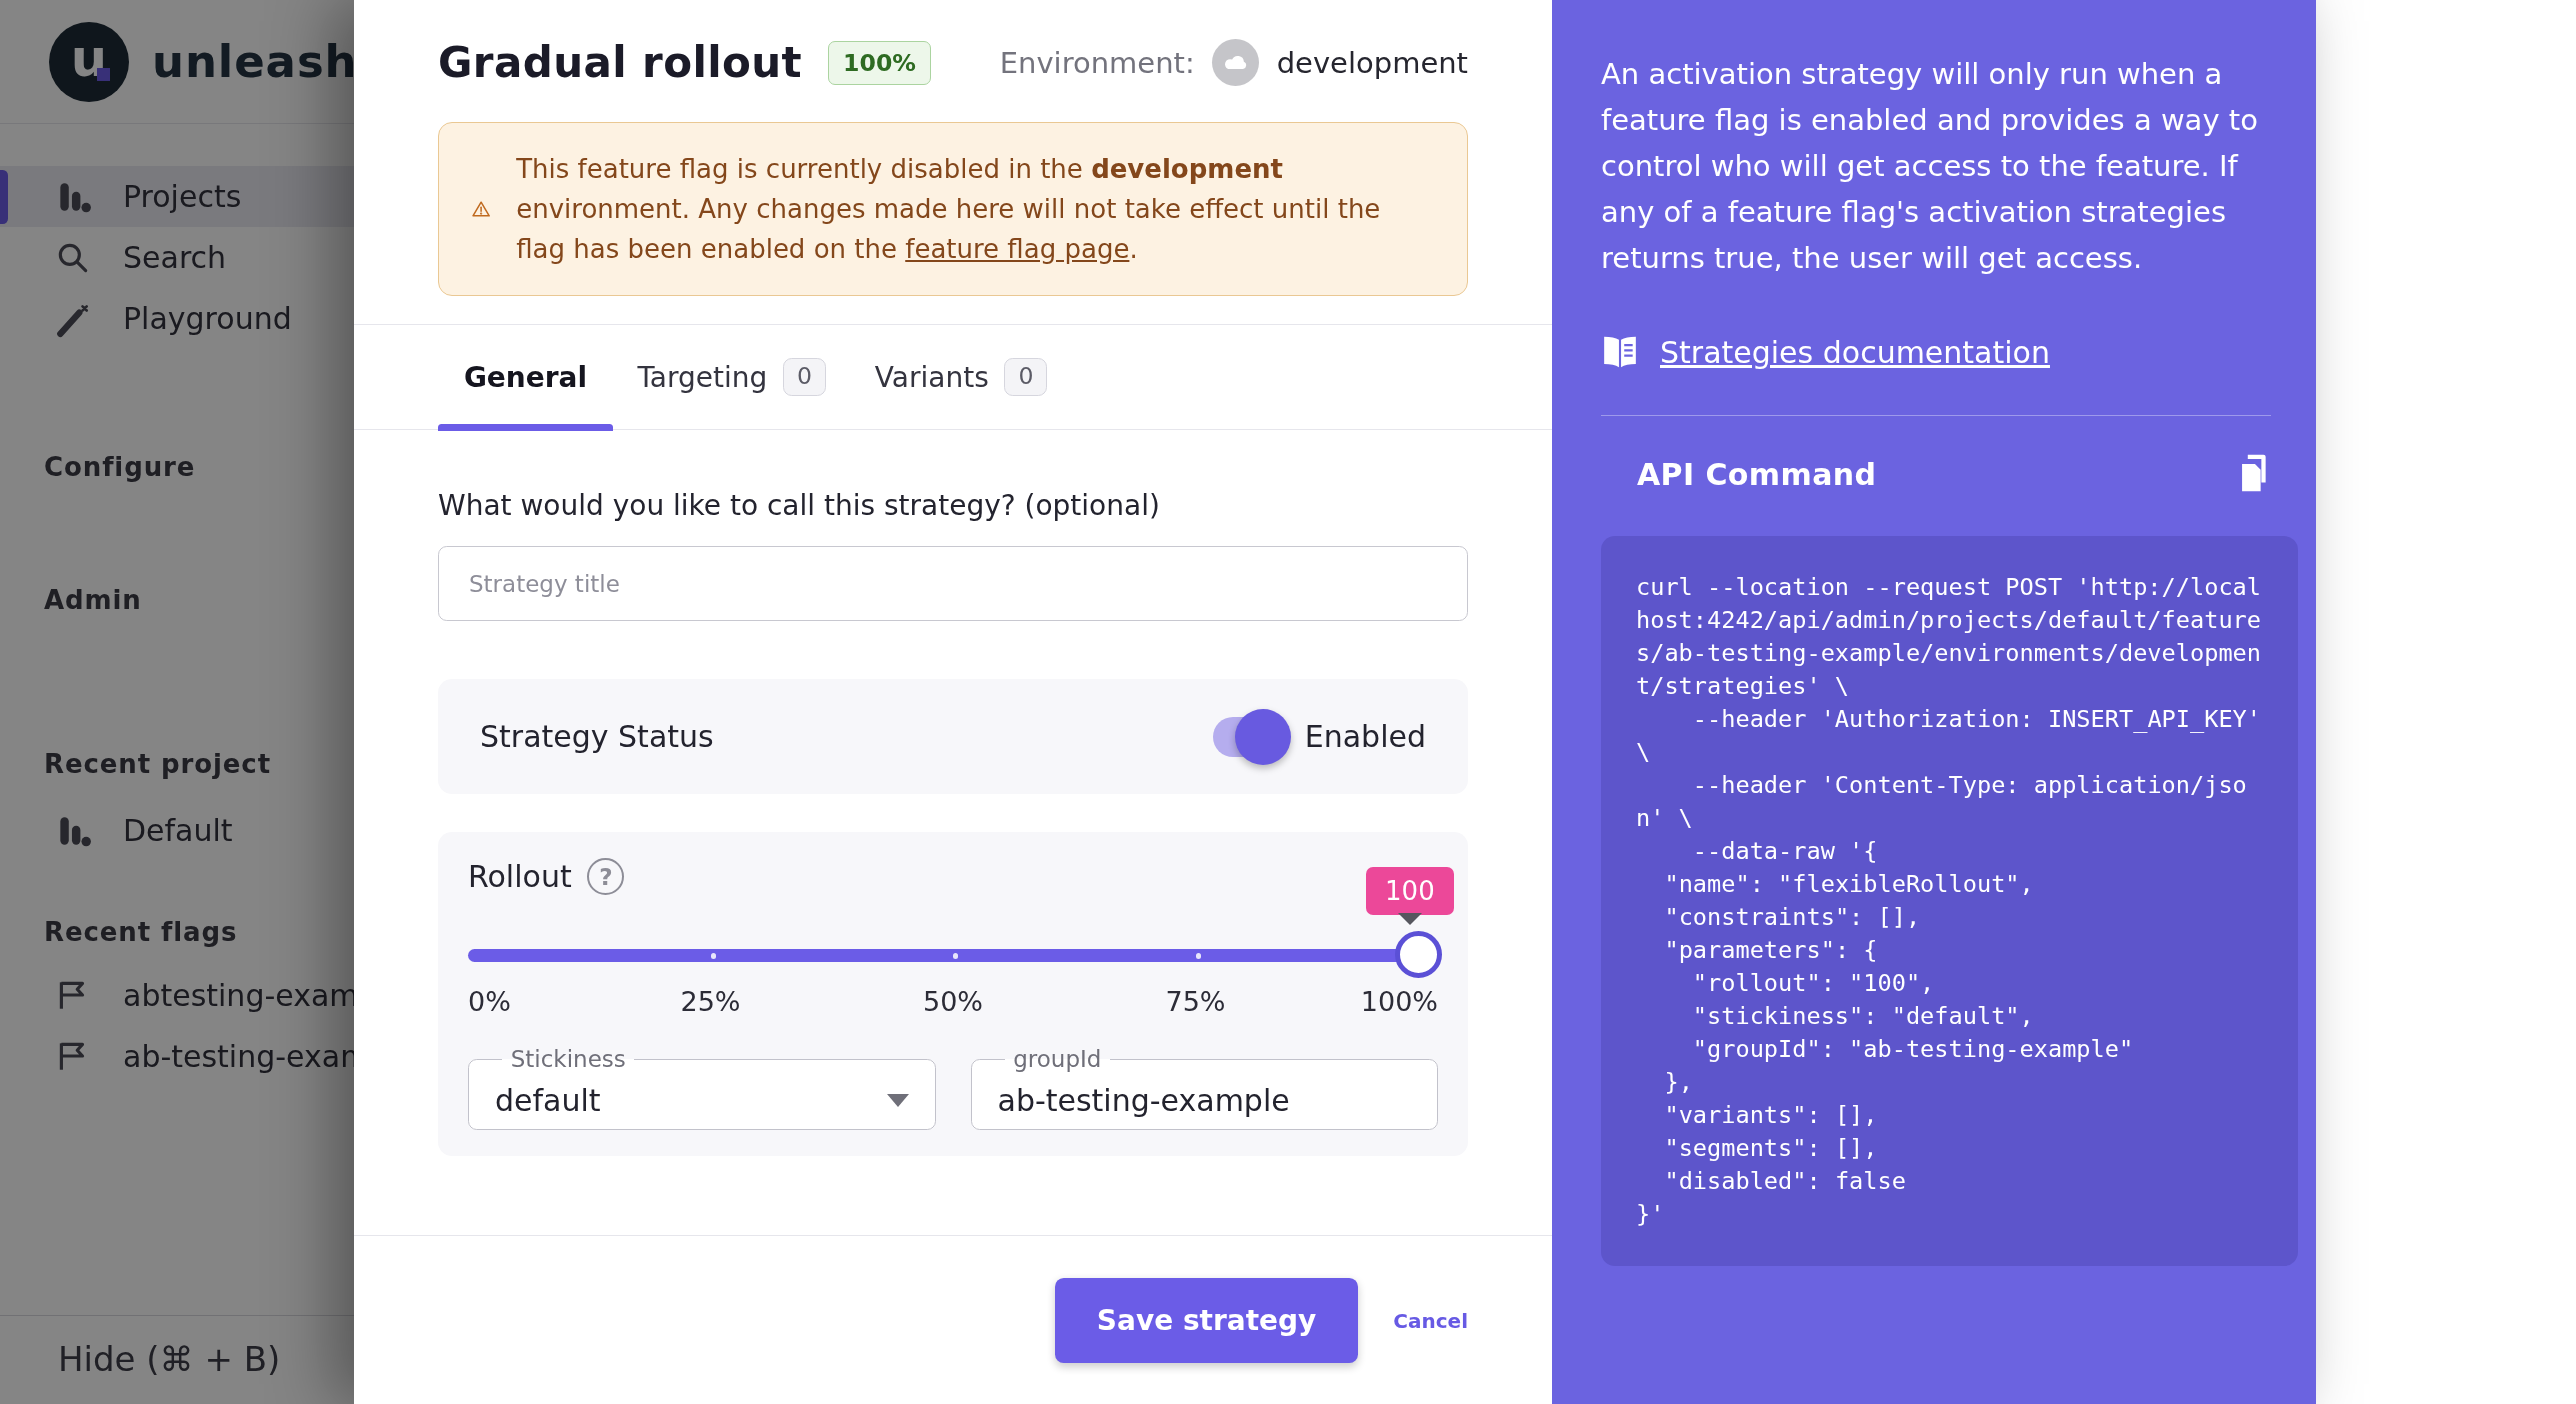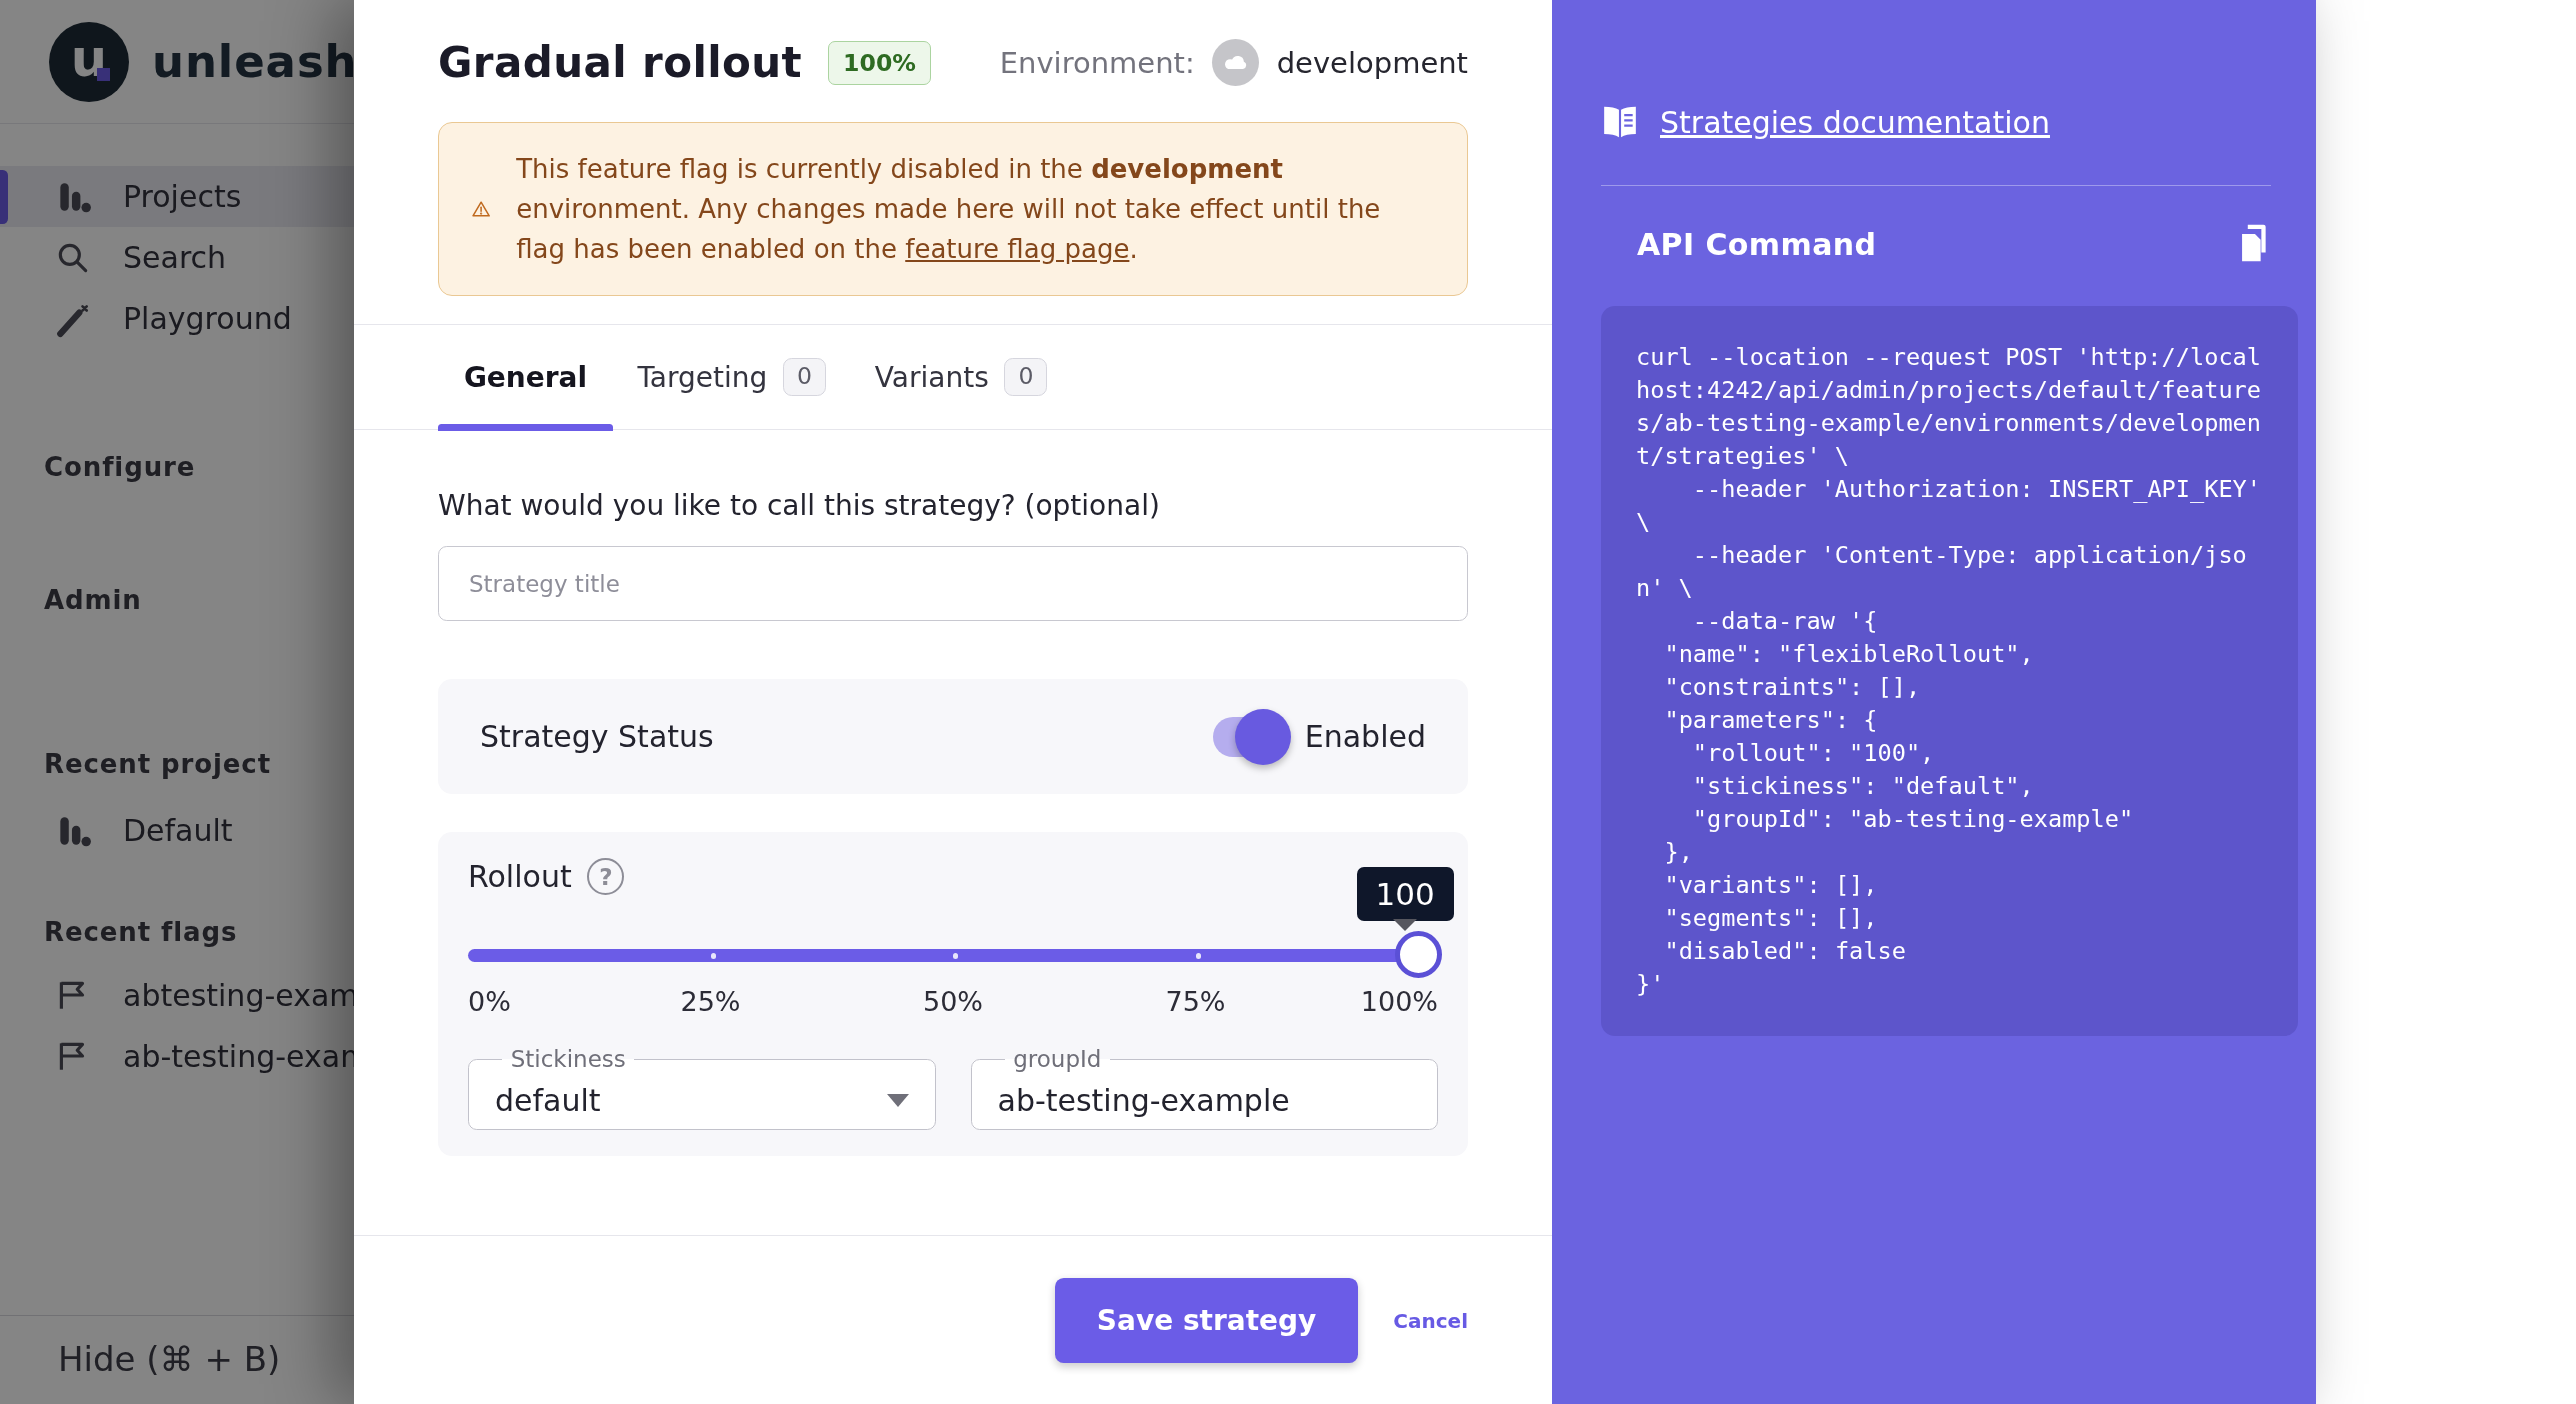--- a/index.html
+++ b/index.html
@@ -65,21 +65,21 @@
   .toggle { position:relative; width:73px; height:40px; border-radius:20px; background:#b5adee; display:inline-block; cursor:pointer; }
   .knob { position:absolute; right:-5.2px; top:-7.9px; width:56px; height:56px; border-radius:50%; background:#685ae0; box-shadow:0 3.5px 7px rgba(0,0,0,0.25); }
 
   .rollout-card { margin-top:38px; padding:26px 30px 26px; }
   .rollout-head { display:flex; align-items:center; gap:15.7px; font-size:30px; color:#23232e; }
   .help { width:37px; height:37px; border-radius:50%; border:2.6px solid #8d8d97; color:#8d8d97; font-size:23px; font-weight:bold; display:flex; align-items:center; justify-content:center; }
   .slider { position:relative; margin-top:35px; height:49px; }
   .track { position:absolute; left:0; right:0; top:18.3px; height:13px; border-radius:7px; background:#6b5ce7; }
   .tickdot { position:absolute; top:23px; width:5.2px; height:5.2px; border-radius:50%; background:#e8e6fb; }
   .thumb { position:absolute; right:-3.5px; top:0.9px; width:47px; height:47px; border-radius:50%; background:#fff; border:5.2px solid #5b50d6; cursor:pointer; }
-  .tooltip { position:absolute; right:-15.7px; top:-63px; background:#0f172a; color:#fff; font-size:31px; border-radius:7px; padding:8.7px 19px; }
+  .tooltip { position:absolute; right:-15.7px; top:-63px; background:#ec4899; color:#fff; font-size:26px; border-radius:7px; padding:8.7px 19px; }
   .caret { position:absolute; left:50%; bottom:-10.5px; transform:translateX(-50%); width:0; height:0; border-left:12.2px solid transparent; border-right:12.2px solid transparent; border-top:12.2px solid #56565e; }
   .ticks { position:relative; margin-top:7px; height:37px; font-size:27px; color:#2c2c37; }
   .ticks span { position:absolute; top:0; }
   .ticks .t0 { left:0; }
   .ticks .t1 { left:25%; transform:translateX(-50%); }
   .ticks .t2 { left:50%; transform:translateX(-50%); }
   .ticks .t3 { left:75%; transform:translateX(-50%); }
   .ticks .t4 { right:0; }
   .fields { margin-top:23px; display:flex; gap:35px; }
   .field { position:relative; flex:1; background:#fff; border:1.7px solid #c2c2cb; border-radius:8.7px; height:84px; padding:0 26px; display:flex; align-items:center; }
@@ -275,20 +275,21 @@
         </div>
 
         <footer class="dm-footer">
           <button class="btn-primary">Save strategy</button>
           <button class="btn-text">Cancel</button>
         </footer>
       </div>
     </div>
 
     <aside class="sidepanel">
+      <p class="sp-desc">An activation strategy will only run when a feature flag is enabled and provides a way to control who will get access to the feature. If any of a feature flag's activation strategies returns true, the user will get access.</p>
       <div class="sp-link-row">
         <svg width="38" height="33" viewBox="0 0 36 30" fill="#fff">
             <path d="M17 3C14 1 9 0 3 0v26c6 0 11 1 14 3zM19 3c3-2 8-3 14-3v26c-6 0-11 1-14 3z"></path>
             <path d="M22 7h8v2h-8zM22 12h8v2h-8zM22 17h8v2h-8z" fill="#6b63e0"></path>
           </svg>
         <a>Strategies documentation</a>
       </div>
       <div class="sp-divider"></div>
       <div class="sp-api-row">
         <h2>API Command</h2>

